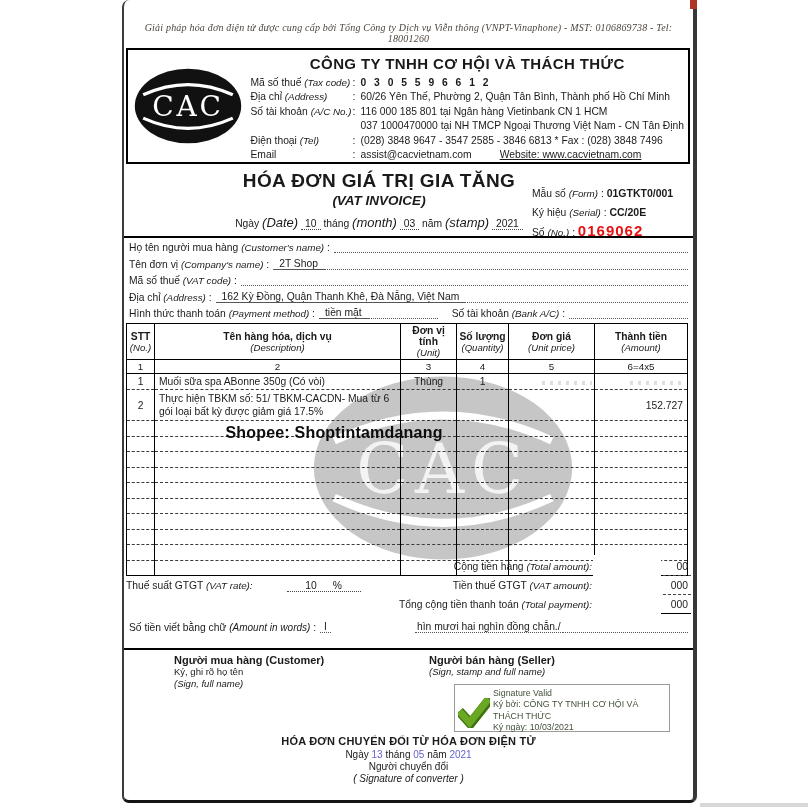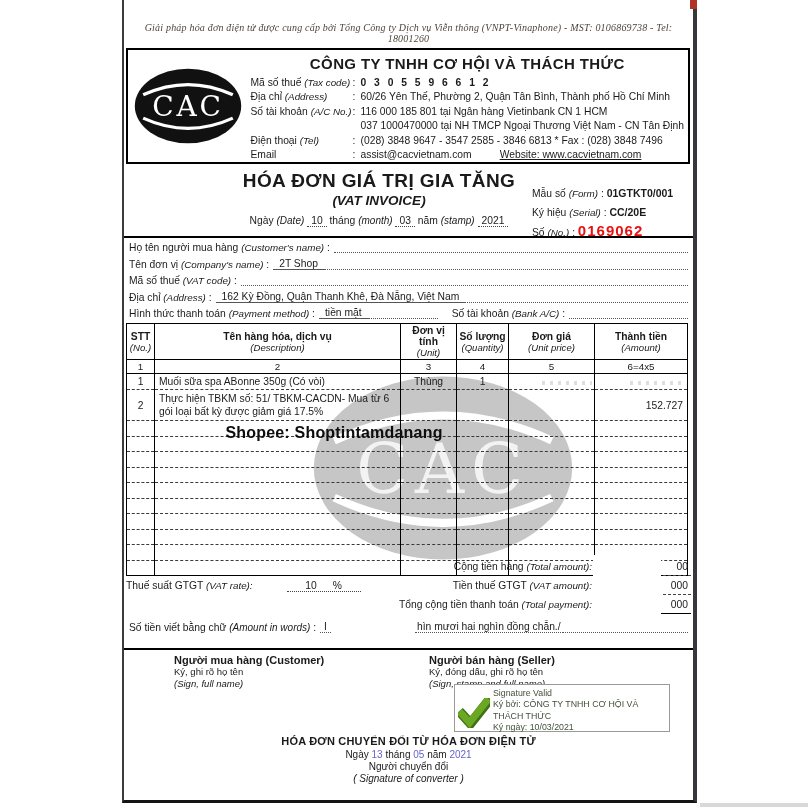--- a/index.html
+++ b/index.html
@@ -4,21 +4,21 @@
 <style>
   html,body{margin:0;padding:0;}
   body{
     width:808px;height:808px;position:relative;background:#ffffff;
     font-family:"Liberation Sans",sans-serif;color:#1a1a1a;
     -webkit-font-smoothing:antialiased;overflow:hidden;
   }
   .page{
     position:absolute;left:122px;top:0;width:569px;height:800px;
     background:#fff;border-left:2px solid #3c3c40;border-right:4px solid #38383c;
-    border-bottom:3px solid #141414;box-sizing:content-box;
+    border-bottom:3px solid #141414;box-sizing:content-box;border-radius:7px;
   }
   .red-mark{position:absolute;right:-4px;top:0;width:7px;height:9px;background:#b03326;z-index:9;}
   .bottom-gray{position:absolute;left:700px;top:803px;right:0;height:4px;background:#d8d8d8;}
 
   
   .provider{
     position:absolute;top:22px;left:0;right:0;text-align:center;
     font-family:"Liberation Serif",serif;font-style:italic;
     font-size:10px;color:#4e443c;letter-spacing:.2px;
   }
@@ -41,21 +41,21 @@
   .info-row .val{}
   .val-bold{font-weight:bold;letter-spacing:2.5px;}
   .website{margin-left:28px;text-decoration:underline;}
 
   
   .title-section{position:absolute;top:164px;left:0;right:0;height:72px;border-bottom:2px solid #000;}
   .title-center{position:absolute;left:88px;width:334px;text-align:center;top:6px;}
   .main-title{font-size:19px;font-weight:bold;letter-spacing:.4px;margin:0;}
   .sub-title{font-size:13.5px;font-weight:bold;font-style:italic;margin-top:1px;}
   .date-line{font-size:10.3px;margin-top:7px;}
-  .date-line i{font-size:10px;}
+  .date-line i{font-size:13px;}
   .du{border-bottom:1.2px dotted #444;padding:0 4px;}
   .meta{position:absolute;right:5px;top:20px;width:156px;font-size:10.3px;line-height:18px;white-space:nowrap;}
   .meta i{font-size:9.8px;}
   .meta b{font-size:10.5px;}
   .invoice-no{color:#ea1010;font-weight:bold;font-size:15px;letter-spacing:1px;}
 
   
   .buyer{position:absolute;top:240px;left:5px;right:5px;font-size:10.3px;}
   .b-row{display:flex;align-items:flex-end;height:13px;margin-bottom:3.6px;white-space:nowrap;}
   .b-row i{font-size:9.8px;}
@@ -425,21 +425,20 @@
   </div>
 
   <div class="sig-section">
     <div class="sig-block sig-customer">
       <div class="sig-h">Người mua hàng (Customer)</div>
       <div class="sig-s">Ký, ghi rõ họ tên</div>
       <div class="sig-s it">(Sign, full name)</div>
     </div>
     <div class="sig-block sig-seller">
       <div class="sig-h">Người bán hàng (Seller)</div>
-      <div class="sig-s">Ký, đóng dấu, ghi rõ họ tên</div>
       <div class="sig-s it">(Sign, stamp and full name)</div>
     </div>
     <div class="sig-valid-box">
       <div class="check-wrap">
         <svg width="32" height="30" viewBox="0 0 36 34">
           <path d="M5 19 L14 29 L33 5" stroke="#3f7212" stroke-width="11" fill="none" stroke-linecap="square"></path>
           <path d="M4 18 L13 28 L32 4" stroke="#6aa823" stroke-width="8" fill="none" stroke-linecap="square"></path>
         </svg>
       </div>
       <div class="sv-text">

